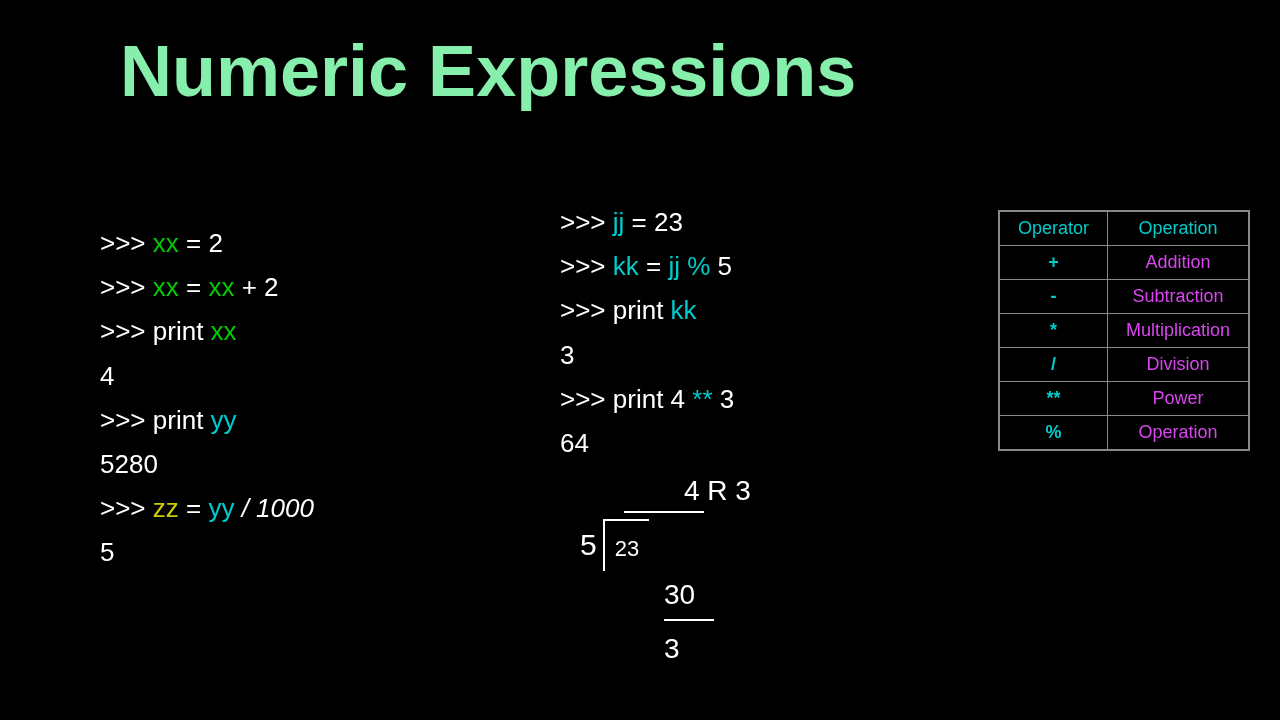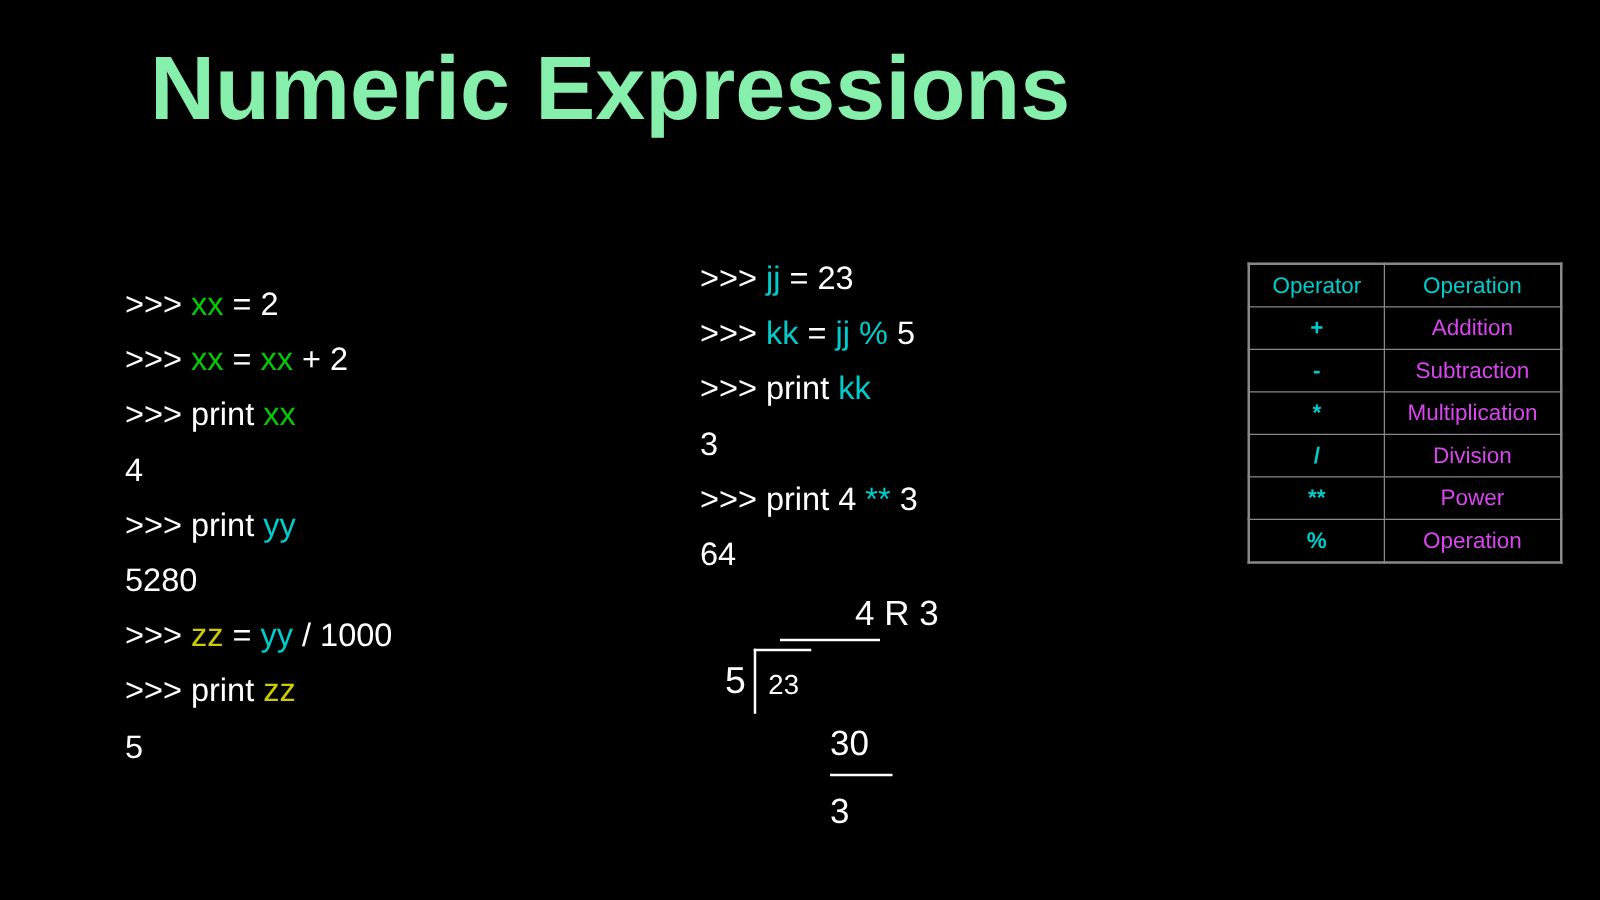--- a/index.html
+++ b/index.html
@@ -109,22 +109,21 @@
 
 <div class="title">Numeric Expressions</div>
 
 <div class="left-col" id="left-code" style="font-size: 26px; line-height: 1.7;">
     <div><span style="color: rgb(255, 255, 255);">&gt;&gt;&gt; </span><span style="color: rgb(0, 204, 0);">xx</span><span style="color: rgb(255, 255, 255);"> = 2</span></div>
     <div><span style="color: rgb(255, 255, 255);">&gt;&gt;&gt; </span><span style="color: rgb(0, 204, 0);">xx</span><span style="color: rgb(255, 255, 255);"> = </span><span style="color: rgb(0, 204, 0);">xx</span><span style="color: rgb(255, 255, 255);"> + 2</span></div>
     <div><span style="color: rgb(255, 255, 255);">&gt;&gt;&gt; print </span><span style="color: rgb(0, 204, 0);">xx</span></div>
     <div><span style="color: rgb(255, 255, 255);">4</span></div>
     <div><span style="color: rgb(255, 255, 255);">&gt;&gt;&gt; print </span><span style="color: rgb(0, 204, 204);">yy</span></div>
     <div><span style="color: rgb(255, 255, 255);">5280</span></div>
-    <div><span style="color: rgb(255, 255, 255);">&gt;&gt;&gt; </span><span style="color: rgb(204, 204, 0);">zz</span><span style="color: rgb(255, 255, 255);"> = </span><span style="color: rgb(0, 204, 204);">yy</span><span style="color: rgb(255, 255, 255);"> / 1000</span></div>
-    <div><span style="color: rgb(255, 255, 255);">&gt;&gt;&gt; print </span><span style="color: rgb(204, 204, 0);">zz</span></div>
+    <div><span style="color: rgb(255, 255, 255);">&gt;&gt;&gt; </span><span style="color: rgb(204, 204, 0);">zz</span><span style="color: rgb(255, 255, 255);"> = </span><span style="color: rgb(0, 204, 204);">yy</span><span style="color: rgb(255, 255, 255); font-style: italic;"> / 1000</span></div>
     <div><span style="color: rgb(255, 255, 255);">5</span></div>
   </div>
 
 <div class="middle-col">
   <div id="right-code" style="font-size: 26px; line-height: 1.7;">
       <div><span style="color: rgb(255, 255, 255);">&gt;&gt;&gt; </span><span style="color: rgb(0, 204, 204);">jj</span><span style="color: rgb(255, 255, 255);"> = 23</span></div>
       <div><span style="color: rgb(255, 255, 255);">&gt;&gt;&gt; </span><span style="color: rgb(0, 204, 204);">kk</span><span style="color: rgb(255, 255, 255);"> = </span><span style="color: rgb(0, 204, 204);">jj</span><span style="color: rgb(255, 255, 255);"> </span><span style="color: rgb(0, 204, 204);">%</span><span style="color: rgb(255, 255, 255);"> 5</span></div>
       <div><span style="color: rgb(255, 255, 255);">&gt;&gt;&gt; print </span><span style="color: rgb(0, 204, 204);">kk</span></div>
       <div><span style="color: rgb(255, 255, 255);">3</span></div>
       <div><span style="color: rgb(255, 255, 255);">&gt;&gt;&gt; print 4 </span><span style="color: rgb(0, 204, 204);">**</span><span style="color: rgb(255, 255, 255);"> 3</span></div>

